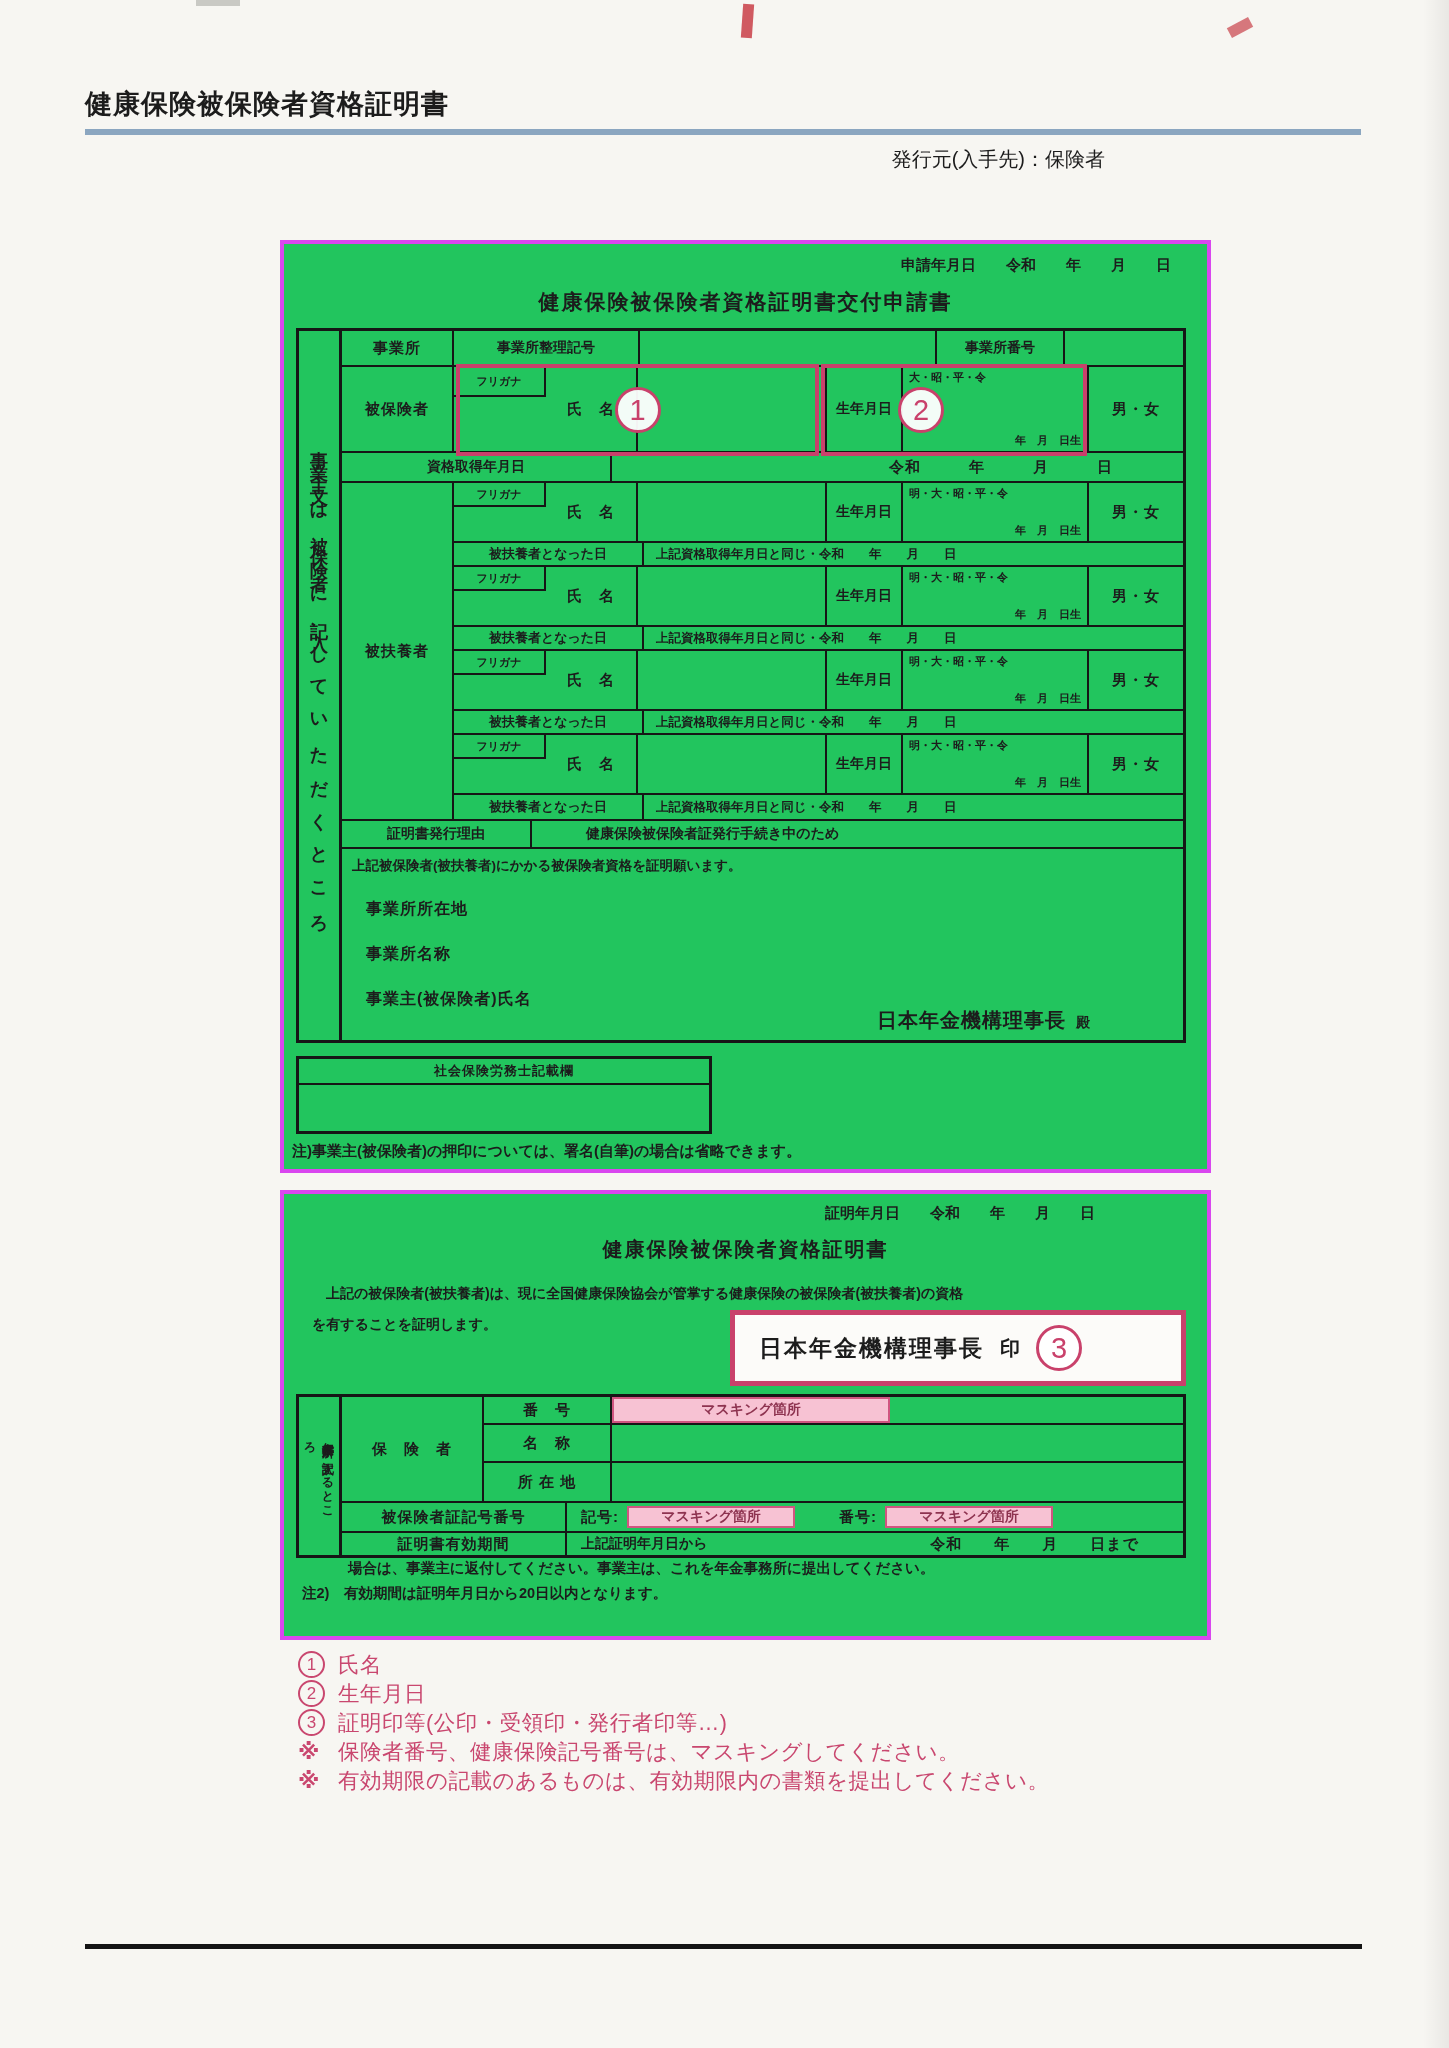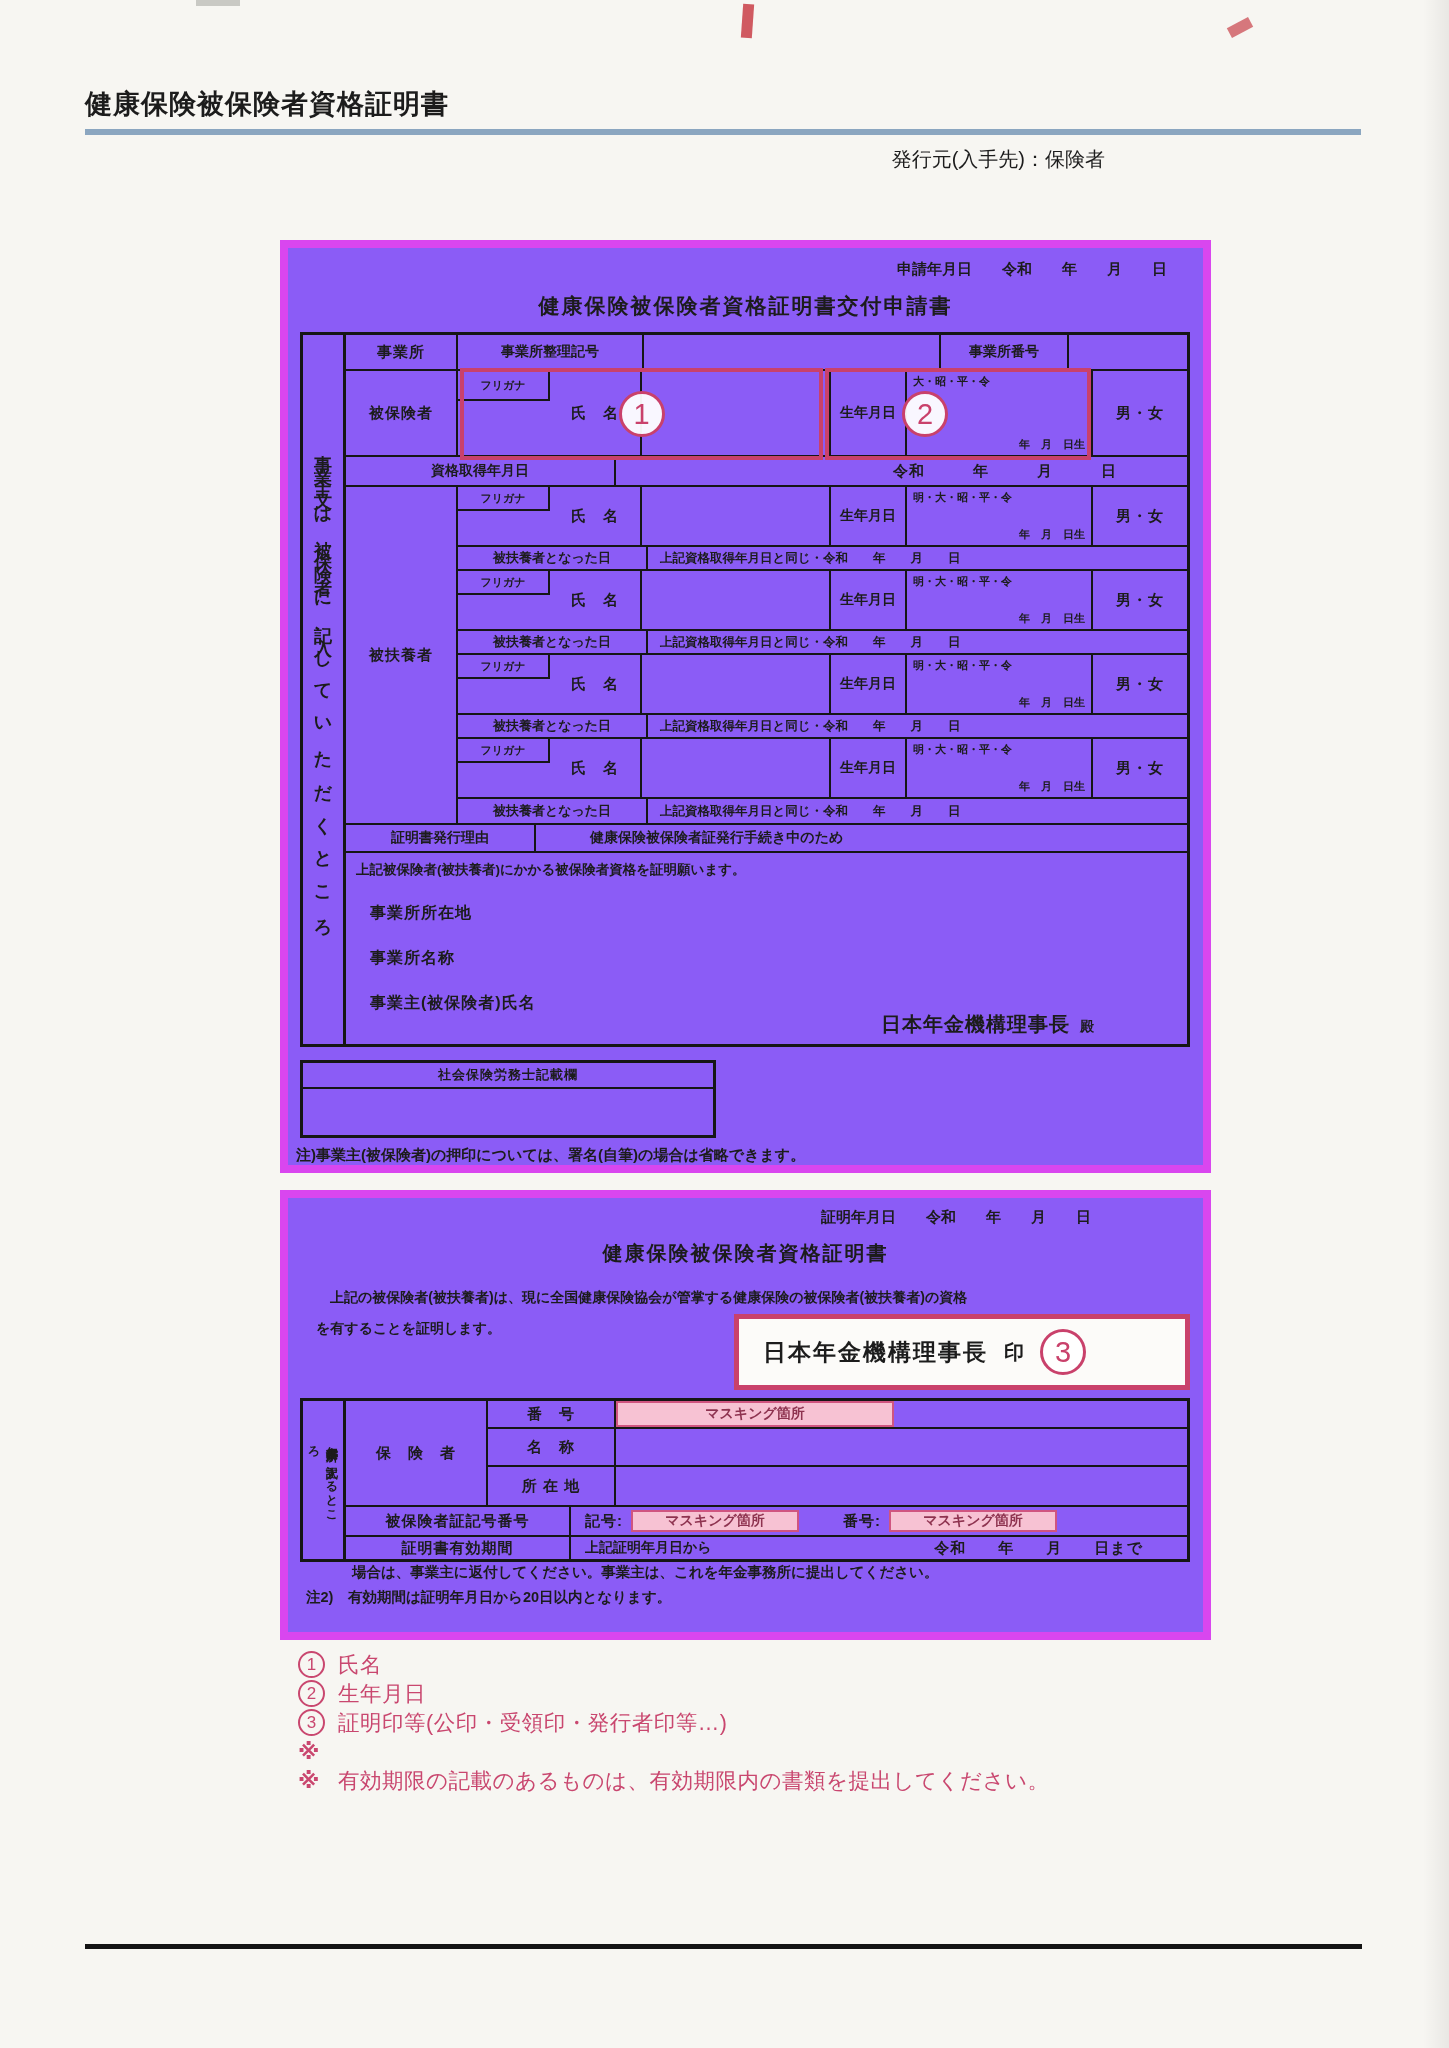--- a/index.html
+++ b/index.html
@@ -20,21 +20,21 @@
   .art3 { left:196px; top:0; width:44px; height:6px; background:#c9c9c4; }
   .edge-shade { right:0; top:0; width:26px; height:100%;
     background: linear-gradient(to right, rgba(0,0,0,0), rgba(0,0,0,0.06)); }
 
   
   .doc-title { left:85px; top:86px; font-size:27px; font-weight:bold; letter-spacing:1px; }
   .title-rule { left:85px; top:129px; width:1276px; height:6px; background:#8ba6c0; }
   .issuer { left:480px; top:146px; width:625px; text-align:right; font-size:20px; font-weight:500; }
 
   
-  .formbox { border:8px solid #d946ef; background:#8b5cf6; }
+  .formbox { border:4px solid #d946ef; background:#22c55e; }
   .form1 { left:280px; top:240px; width:931px; height:933px; }
   .form2 { left:280px; top:1190px; width:931px; height:450px; }
 
   .dateline { display:flex; gap:30px; font-size:15px; font-weight:600; }
   .f1-date { top:12px; right:36px; }
   .f2-date { top:10px; right:112px; }
   .form-title { width:100%; text-align:center; font-weight:bold; letter-spacing:2px; }
   .f1-title { top:44px; font-size:21px; }
   .f2-title { top:42px; font-size:20px; }
 
@@ -417,20 +417,21 @@
     <div class="lrow">
       <span class="lmark-wrap">
           <span class="lcirc">3</span>
         </span>
       <span class="ltext">証明印等(公印・受領印・発行者印等…)</span>
     </div>
     <div class="lrow">
       <span class="lmark-wrap">
           <span class="lsym">※</span>
         </span>
+      <span class="ltext">保険者番号、健康保険記号番号は、マスキングしてください。</span>
     </div>
     <div class="lrow">
       <span class="lmark-wrap">
           <span class="lsym">※</span>
         </span>
       <span class="ltext">有効期限の記載のあるものは、有効期限内の書類を提出してください。</span>
     </div>
   </div>
 
   <div class="abs bottom-rule"></div>

